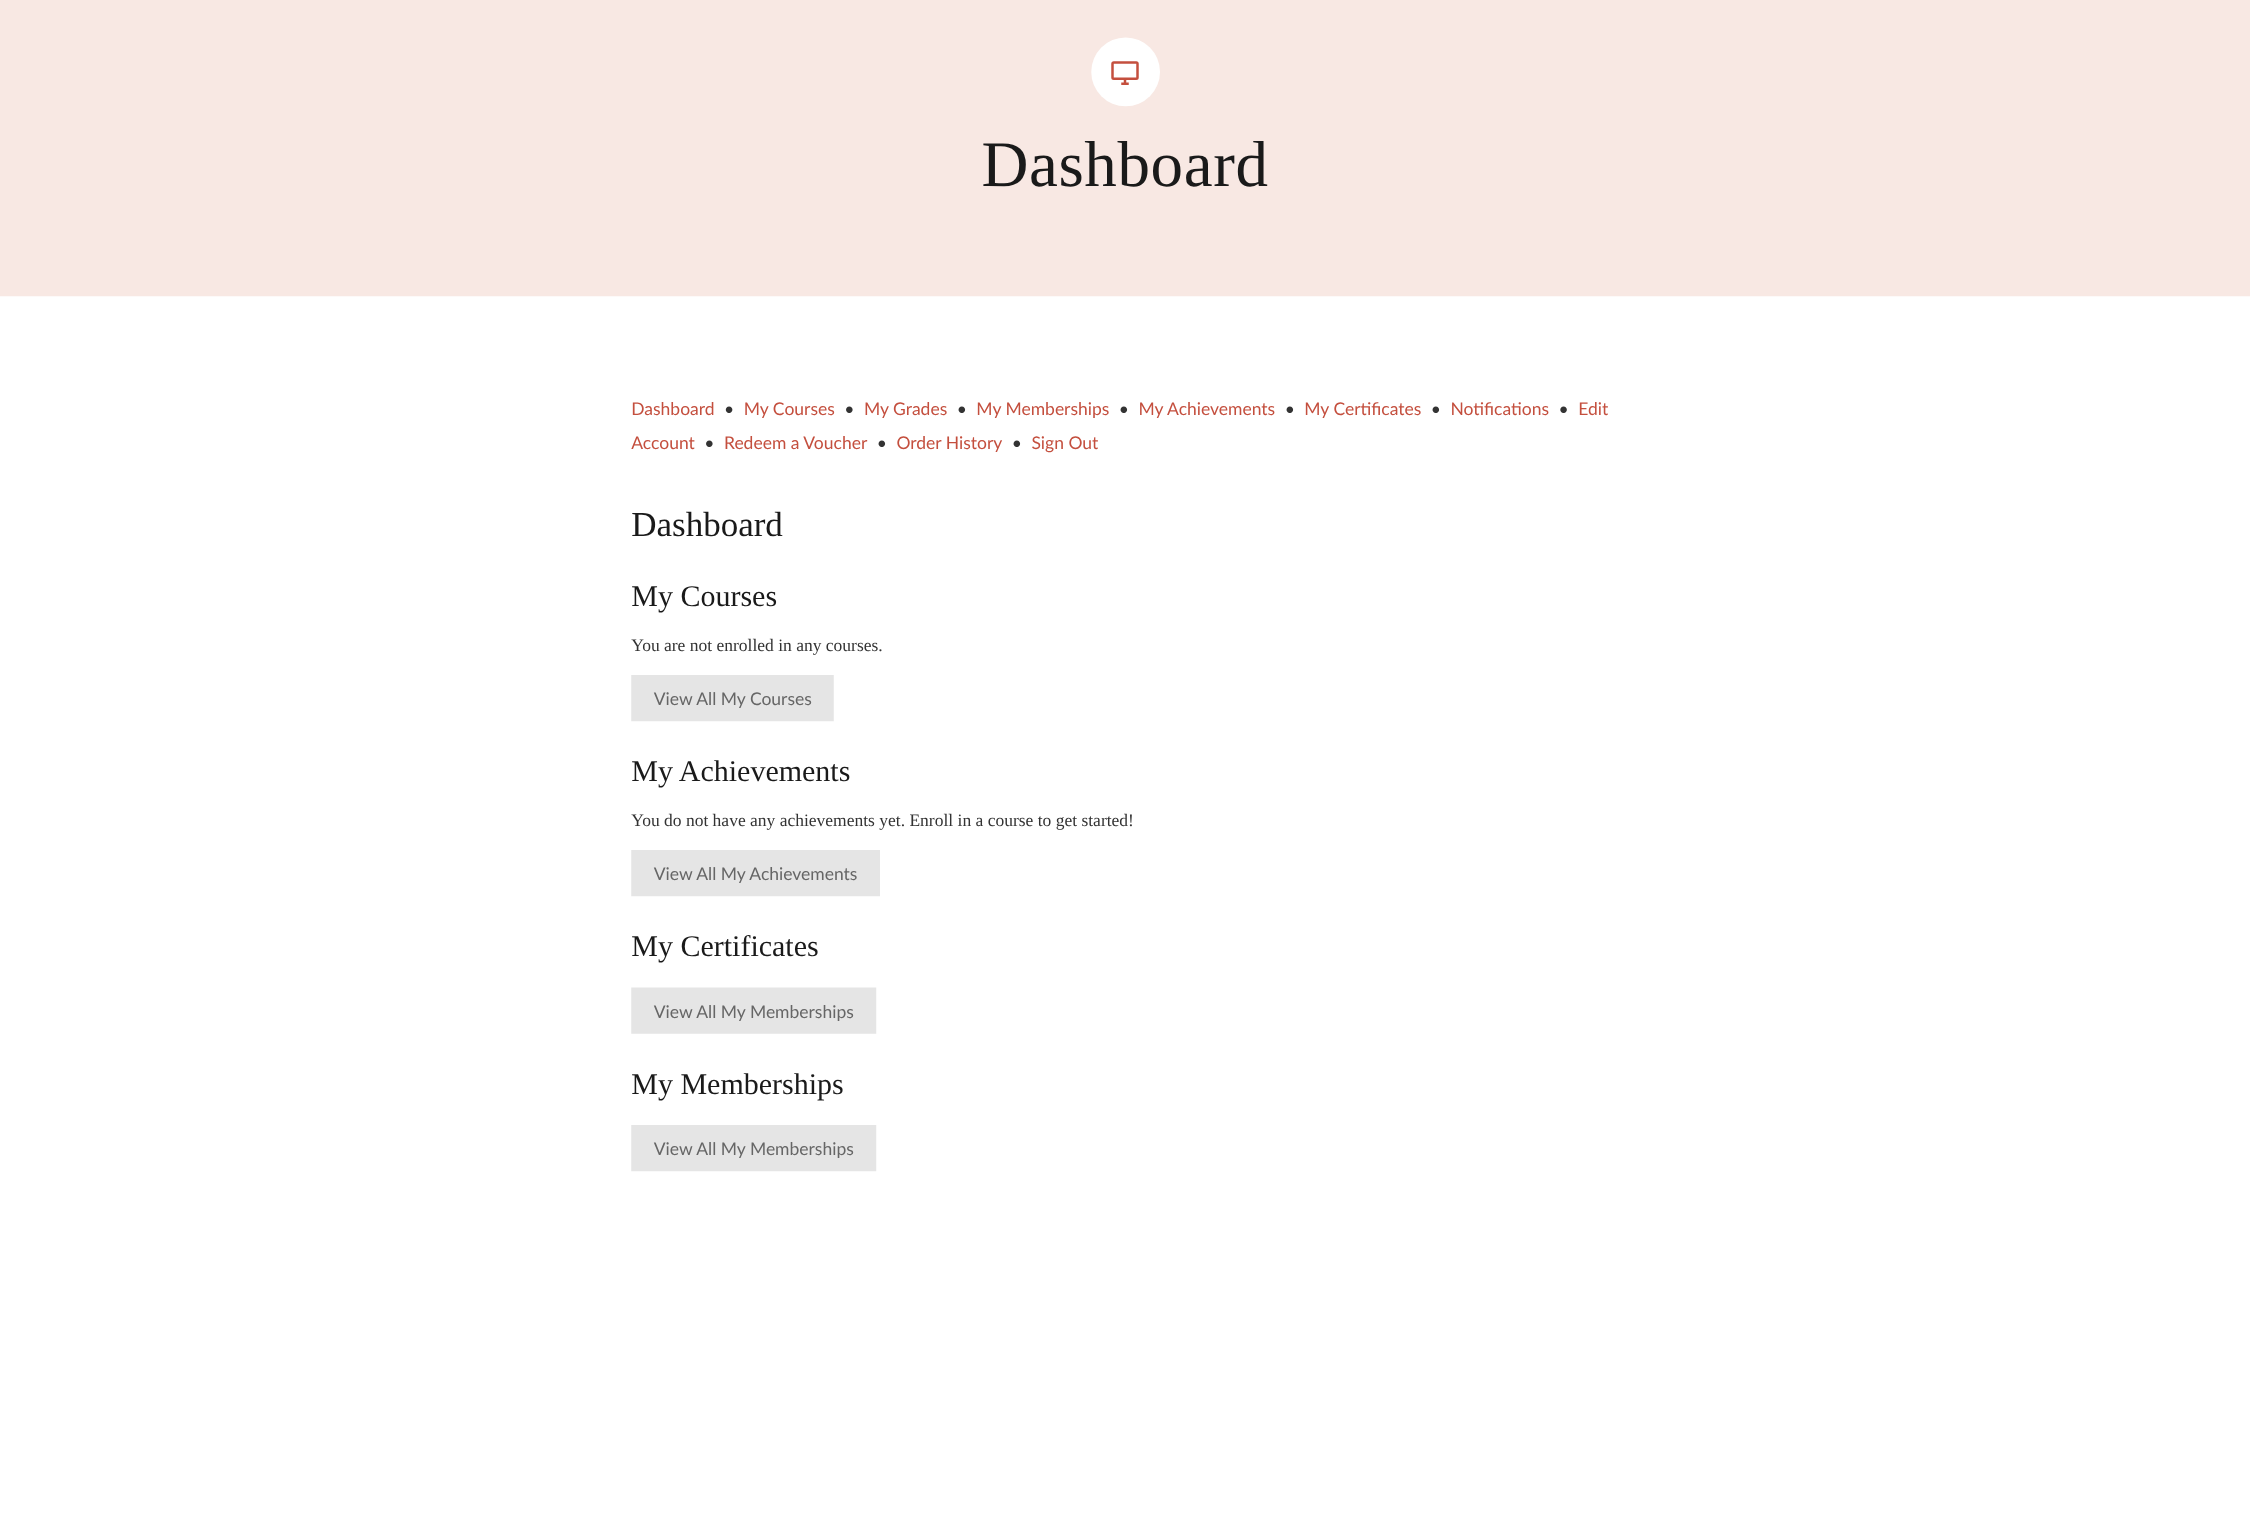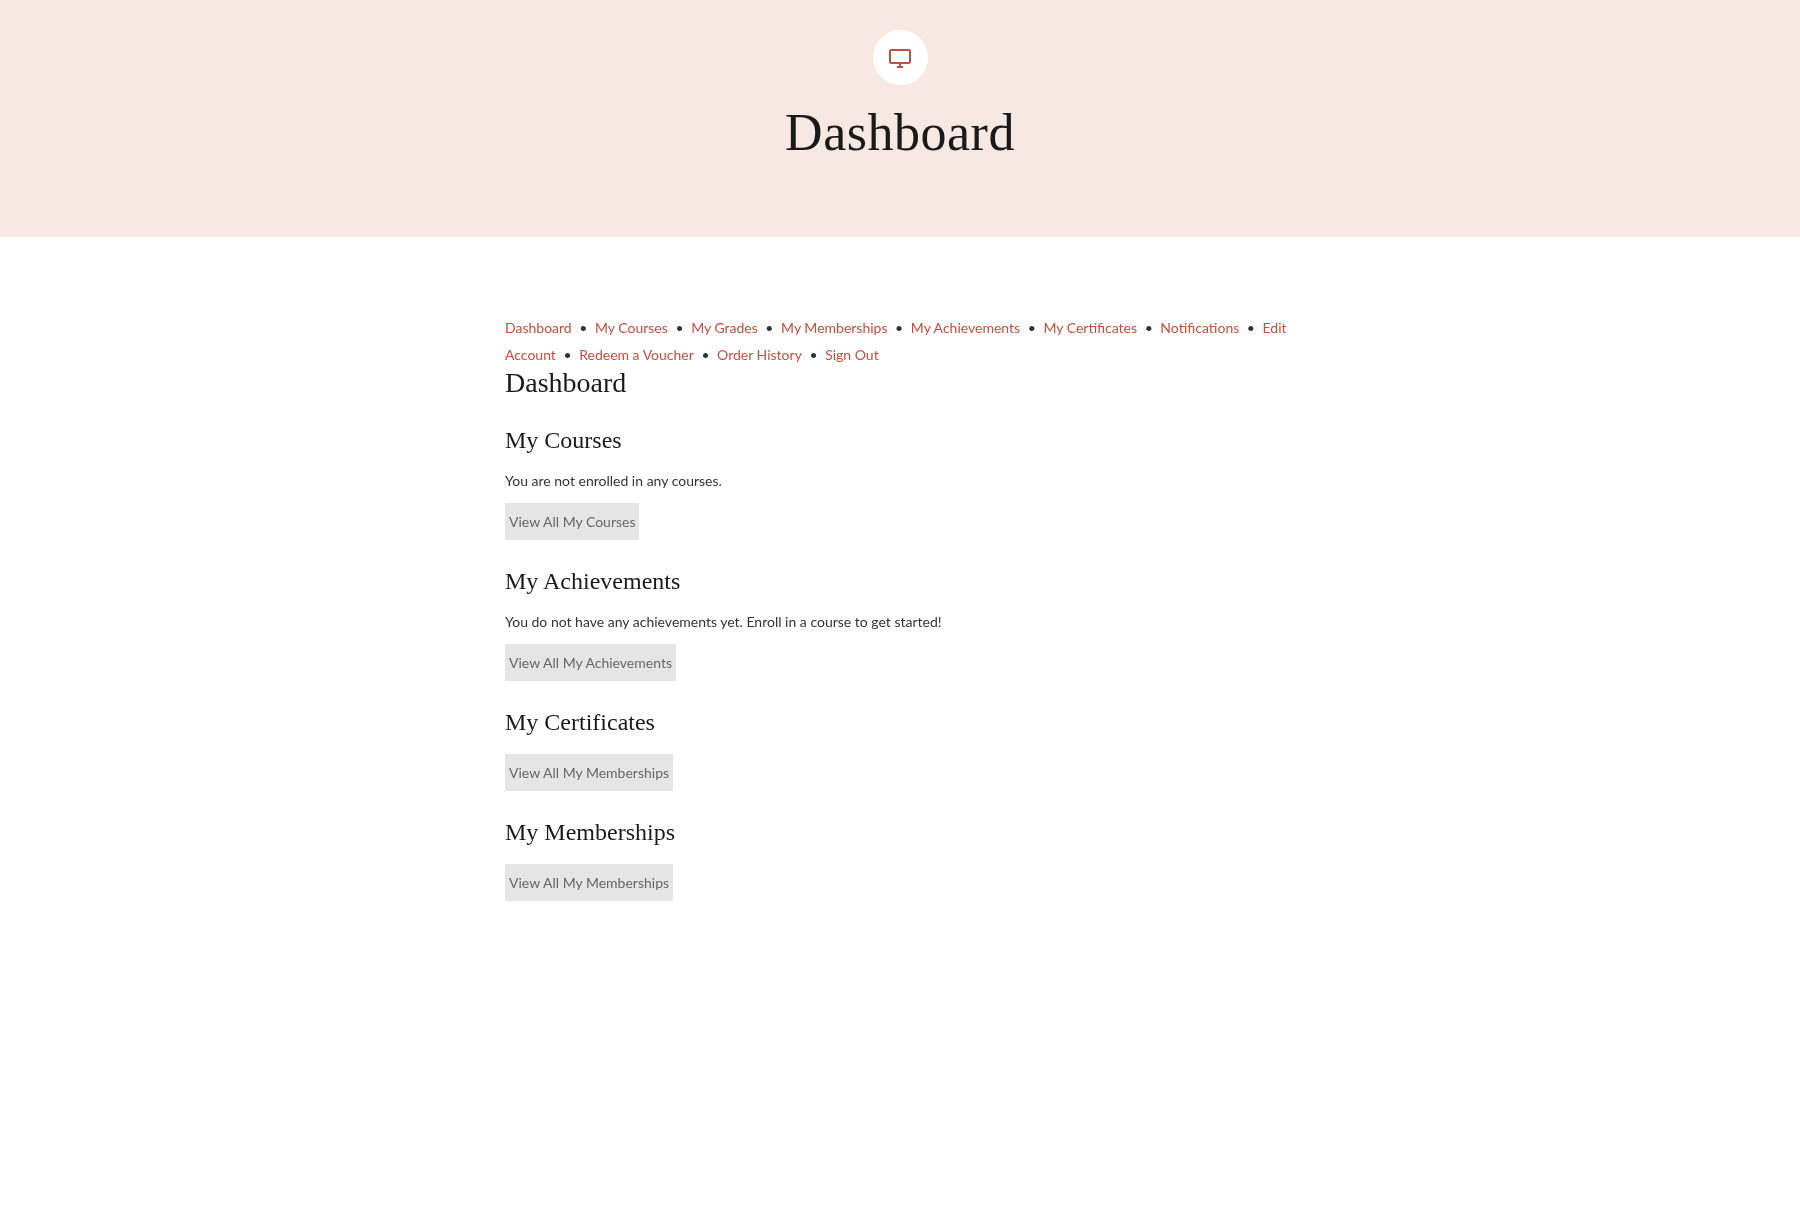--- a/index.html
+++ b/index.html
@@ -44,20 +44,21 @@
       letter-spacing: 0.5px;
     }
 
     .content {
       max-width: 830px;
       margin: 0 auto;
       padding: 76px 20px 60px;
     }
 
     .nav-links {
+      margin-bottom: 38px;
       line-height: 1.7;
     }
 
     .nav-link {
       color: #c44f3e;
       text-decoration: none;
       font-size: 14px;
       cursor: pointer;
     }
 
@@ -84,28 +85,29 @@
       font-weight: 400;
       font-size: 24px;
       color: #1a1a1a;
       margin-bottom: 18px;
     }
 
     .section-text {
       font-size: 14px;
       color: #333;
       margin-bottom: 14px;
+      font-family: Liberation Serif, serif;
     }
 
     .btn {
       display: inline-block;
       background: #e5e5e5;
       color: #666;
       border: none;
-      padding: 10px 4px;
+      padding: 10px 18px;
       font-size: 14px;
       font-family: inherit;
       cursor: pointer;
     }
   </style>
 </head>
 <body>
 
 <div class="hero">
   <div class="icon-circle">

